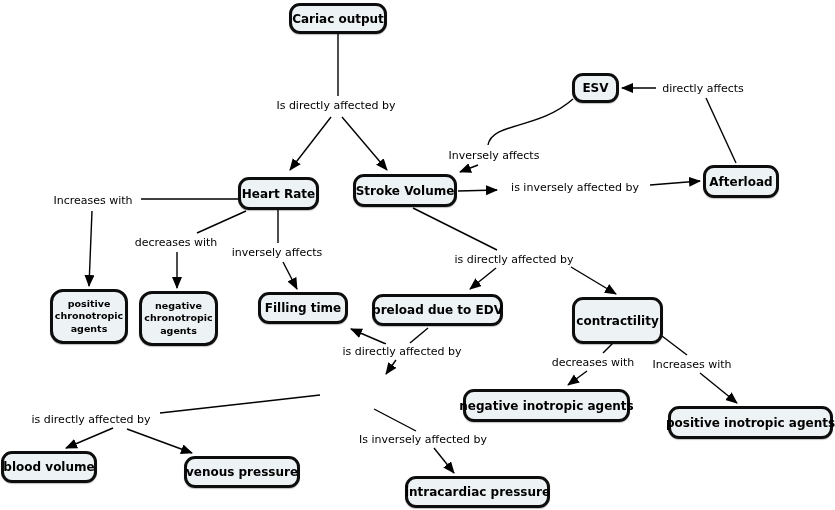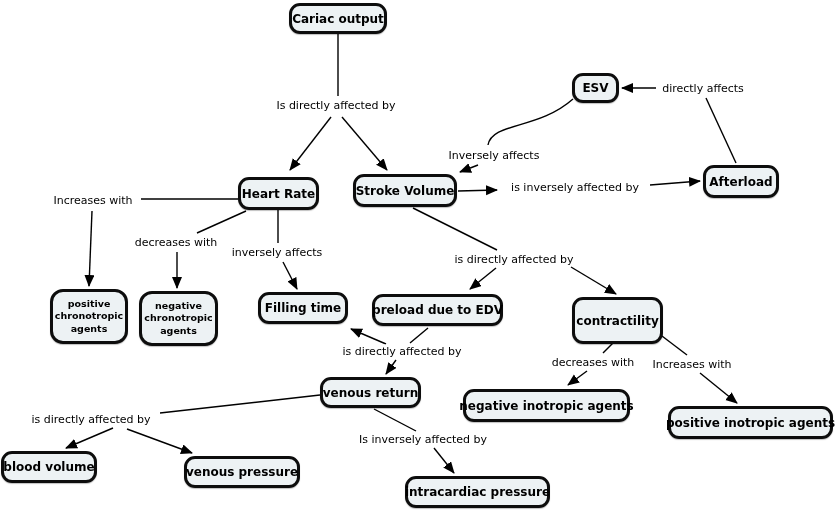--- a/index.html
+++ b/index.html
@@ -106,20 +106,19 @@
   <div class="node" style="left:289px;top:3px;width:98px;height:31px">Cariac output</div>
   <div class="node" style="left:572px;top:73px;width:47px;height:30px">ESV</div>
   <div class="node" style="left:238px;top:177px;width:81px;height:33px">Heart Rate</div>
   <div class="node" style="left:353px;top:174px;width:104px;height:33px">Stroke Volume</div>
   <div class="node" style="left:703px;top:165px;width:76px;height:33px">Afterload</div>
   <div class="node sm" style="left:50px;top:289px;width:78px;height:55px">positive chronotropic agents</div>
   <div class="node" style="left:258px;top:292px;width:90px;height:32px">Filling time</div>
   <div class="node sm" style="left:139px;top:291px;width:79px;height:55px">negative chronotropic agents</div>
   <div class="node" style="left:372px;top:294px;width:131px;height:32px">preload due to EDV</div>
   <div class="node" style="left:572px;top:297px;width:91px;height:47px">contractility</div>
-  <div class="node" style="left:320px;top:377px;width:101px;height:31px">venous return</div>
   <div class="node" style="left:463px;top:389px;width:167px;height:33px">negative inotropic agents</div>
   <div class="node" style="left:668px;top:406px;width:165px;height:33px">positive inotropic agents</div>
   <div class="node" style="left:1px;top:451px;width:96px;height:32px">blood volume</div>
   <div class="node" style="left:184px;top:456px;width:116px;height:32px">venous pressure</div>
   <div class="node" style="left:405px;top:476px;width:145px;height:32px">intracardiac pressure</div>
 
 </div>
 
 </body></html>

